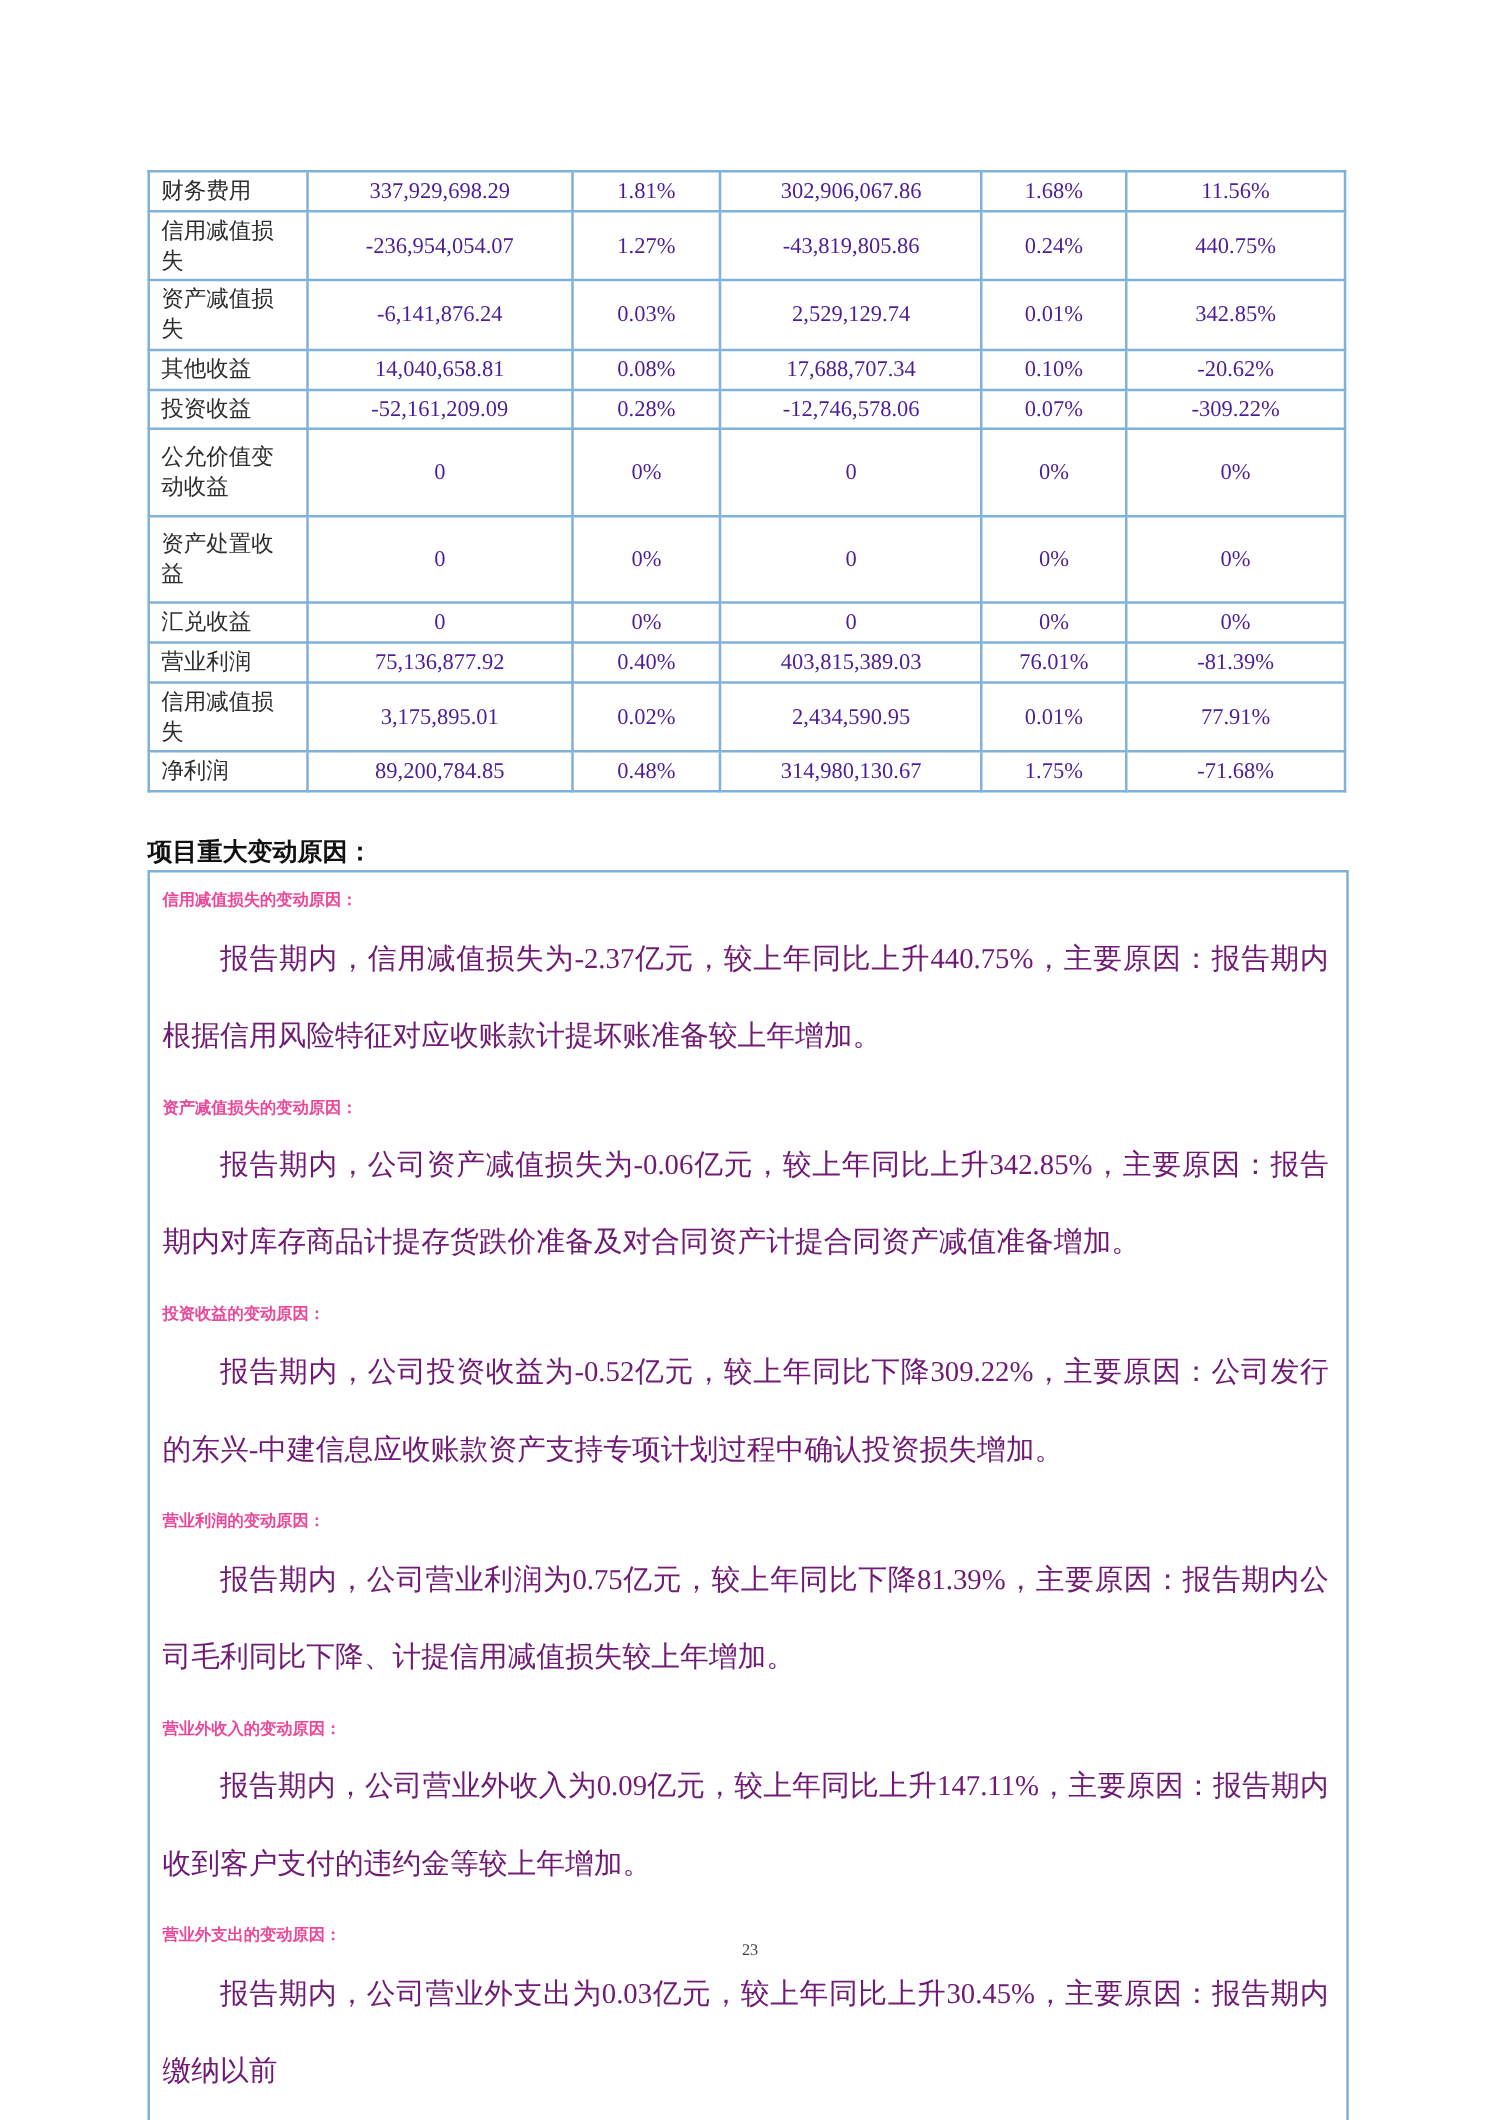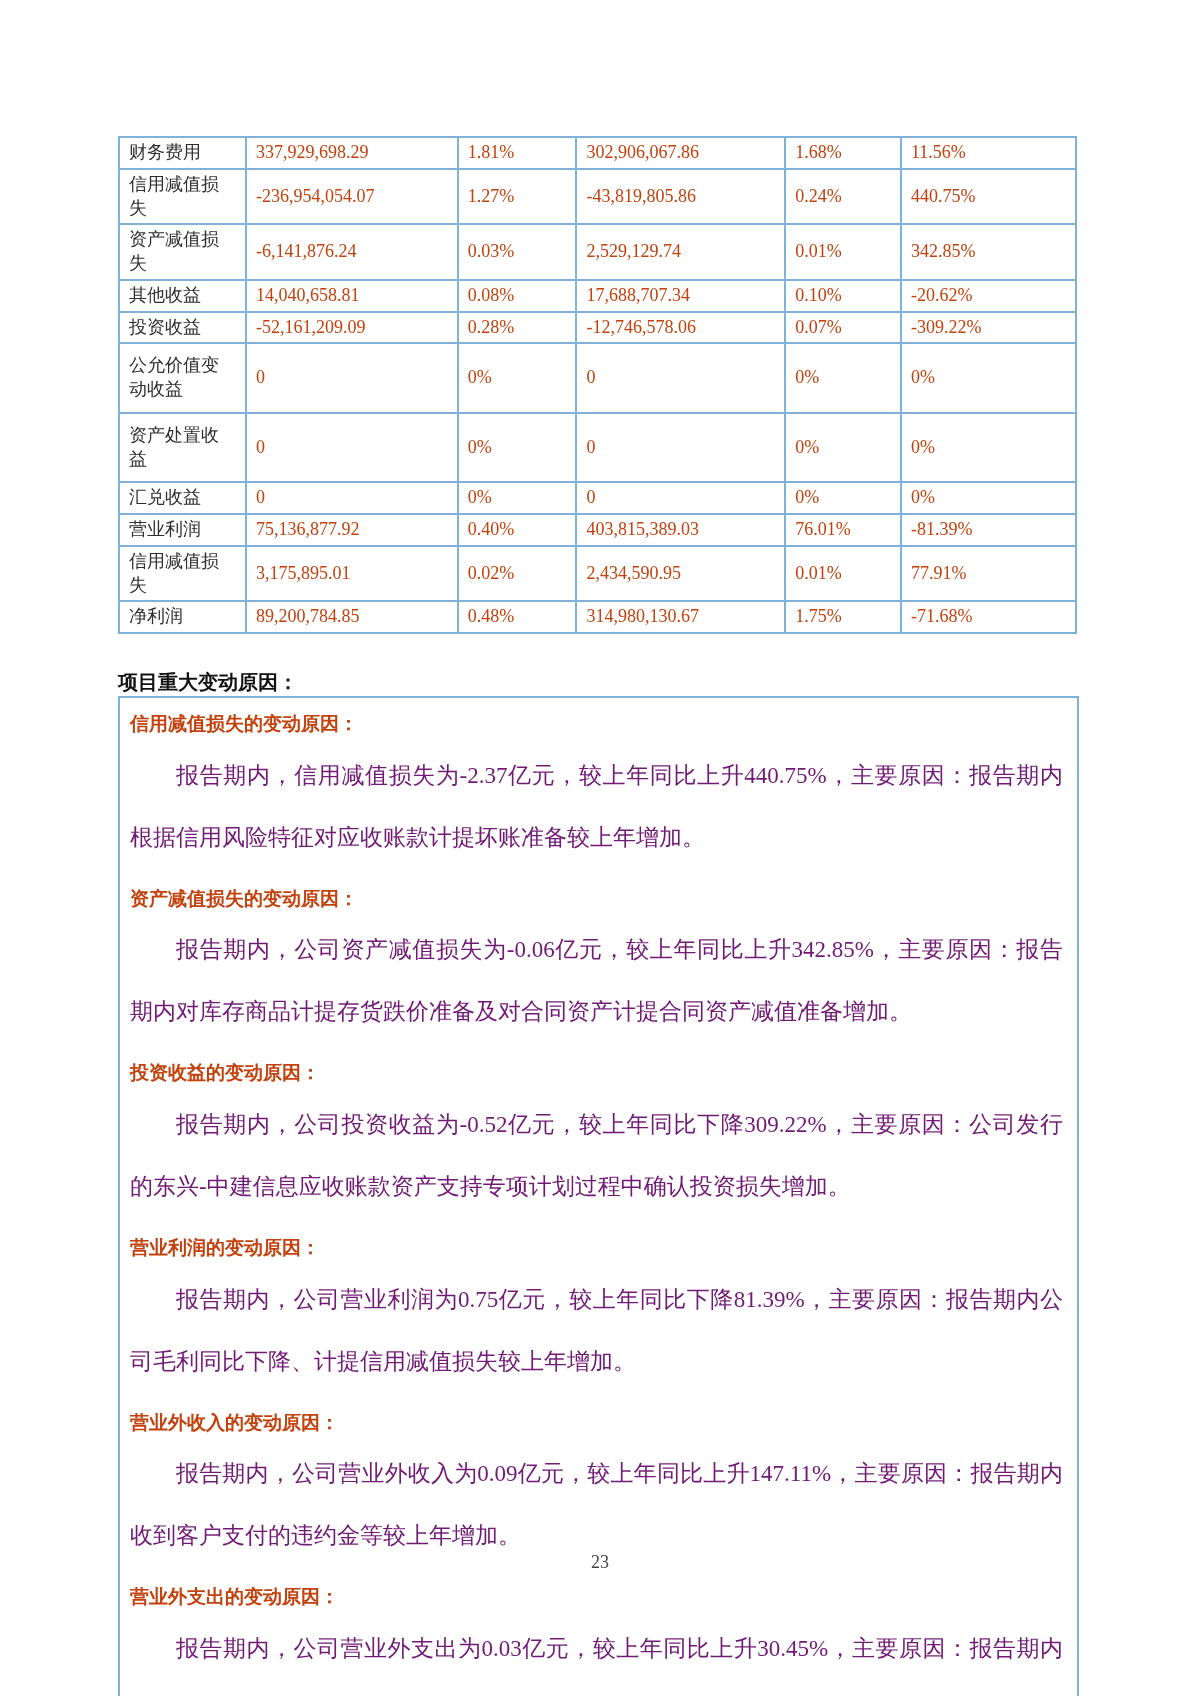--- a/index.html
+++ b/index.html
@@ -21,21 +21,21 @@
     font-size:18px;
   }
   table.fin td {
     border:2px solid #7fb1d9;
     padding:3px 9px;
     line-height:1.32;
     vertical-align:middle;
     word-break:break-all;
   }
   table.fin td.lbl { text-align:left; color:#2e2e2e; }
-  table.fin td.num { text-align:left; color:#c2410c; }
+  table.fin td.num { text-align:center; color:#4c1d95; }
   .c-label  { width:124px; }
   .c-amt1   { width:207px; }
   .c-pct1   { width:116px; }
   .c-amt2   { width:204px; }
   .c-pct2   { width:113px; }
   .c-chg    { width:171px; }
   table.fin tr.tall td { padding-top:10px; padding-bottom:10px; }
 
   
   .section-title {
@@ -47,40 +47,40 @@
     line-height:1.4;
   }
   .reason-box {
     border:2px solid #7fb1d9;
     padding:6px 14px 20px 10px;
     width:933px;
   }
   .reason-heading {
     font-family:Liberation Serif, serif;
     font-weight:bold;
-    font-size:19px;
-    color:#c2410c;
+    font-size:13px;
+    color:#ec4899;
     line-height:1.5;
     margin:16px 0 6px 0;
   }
   .reason-heading:first-child { margin-top:6px; }
   .reason-body {
     font-size:23px;
     color:#701a75;
     line-height:2.7;
     text-indent:2em;
     margin:0;
     text-align:justify;
   }
 
   .footer {
     position:absolute;
     left:0; top:1552px; width:1200px;
     text-align:center;
-    font-size:18px;
+    font-size:13px;
     color:#444444;
   }
 </style>
 </head>
 <body>
 
 <div class="page">
   <div class="content">
 
     <table class="fin">

